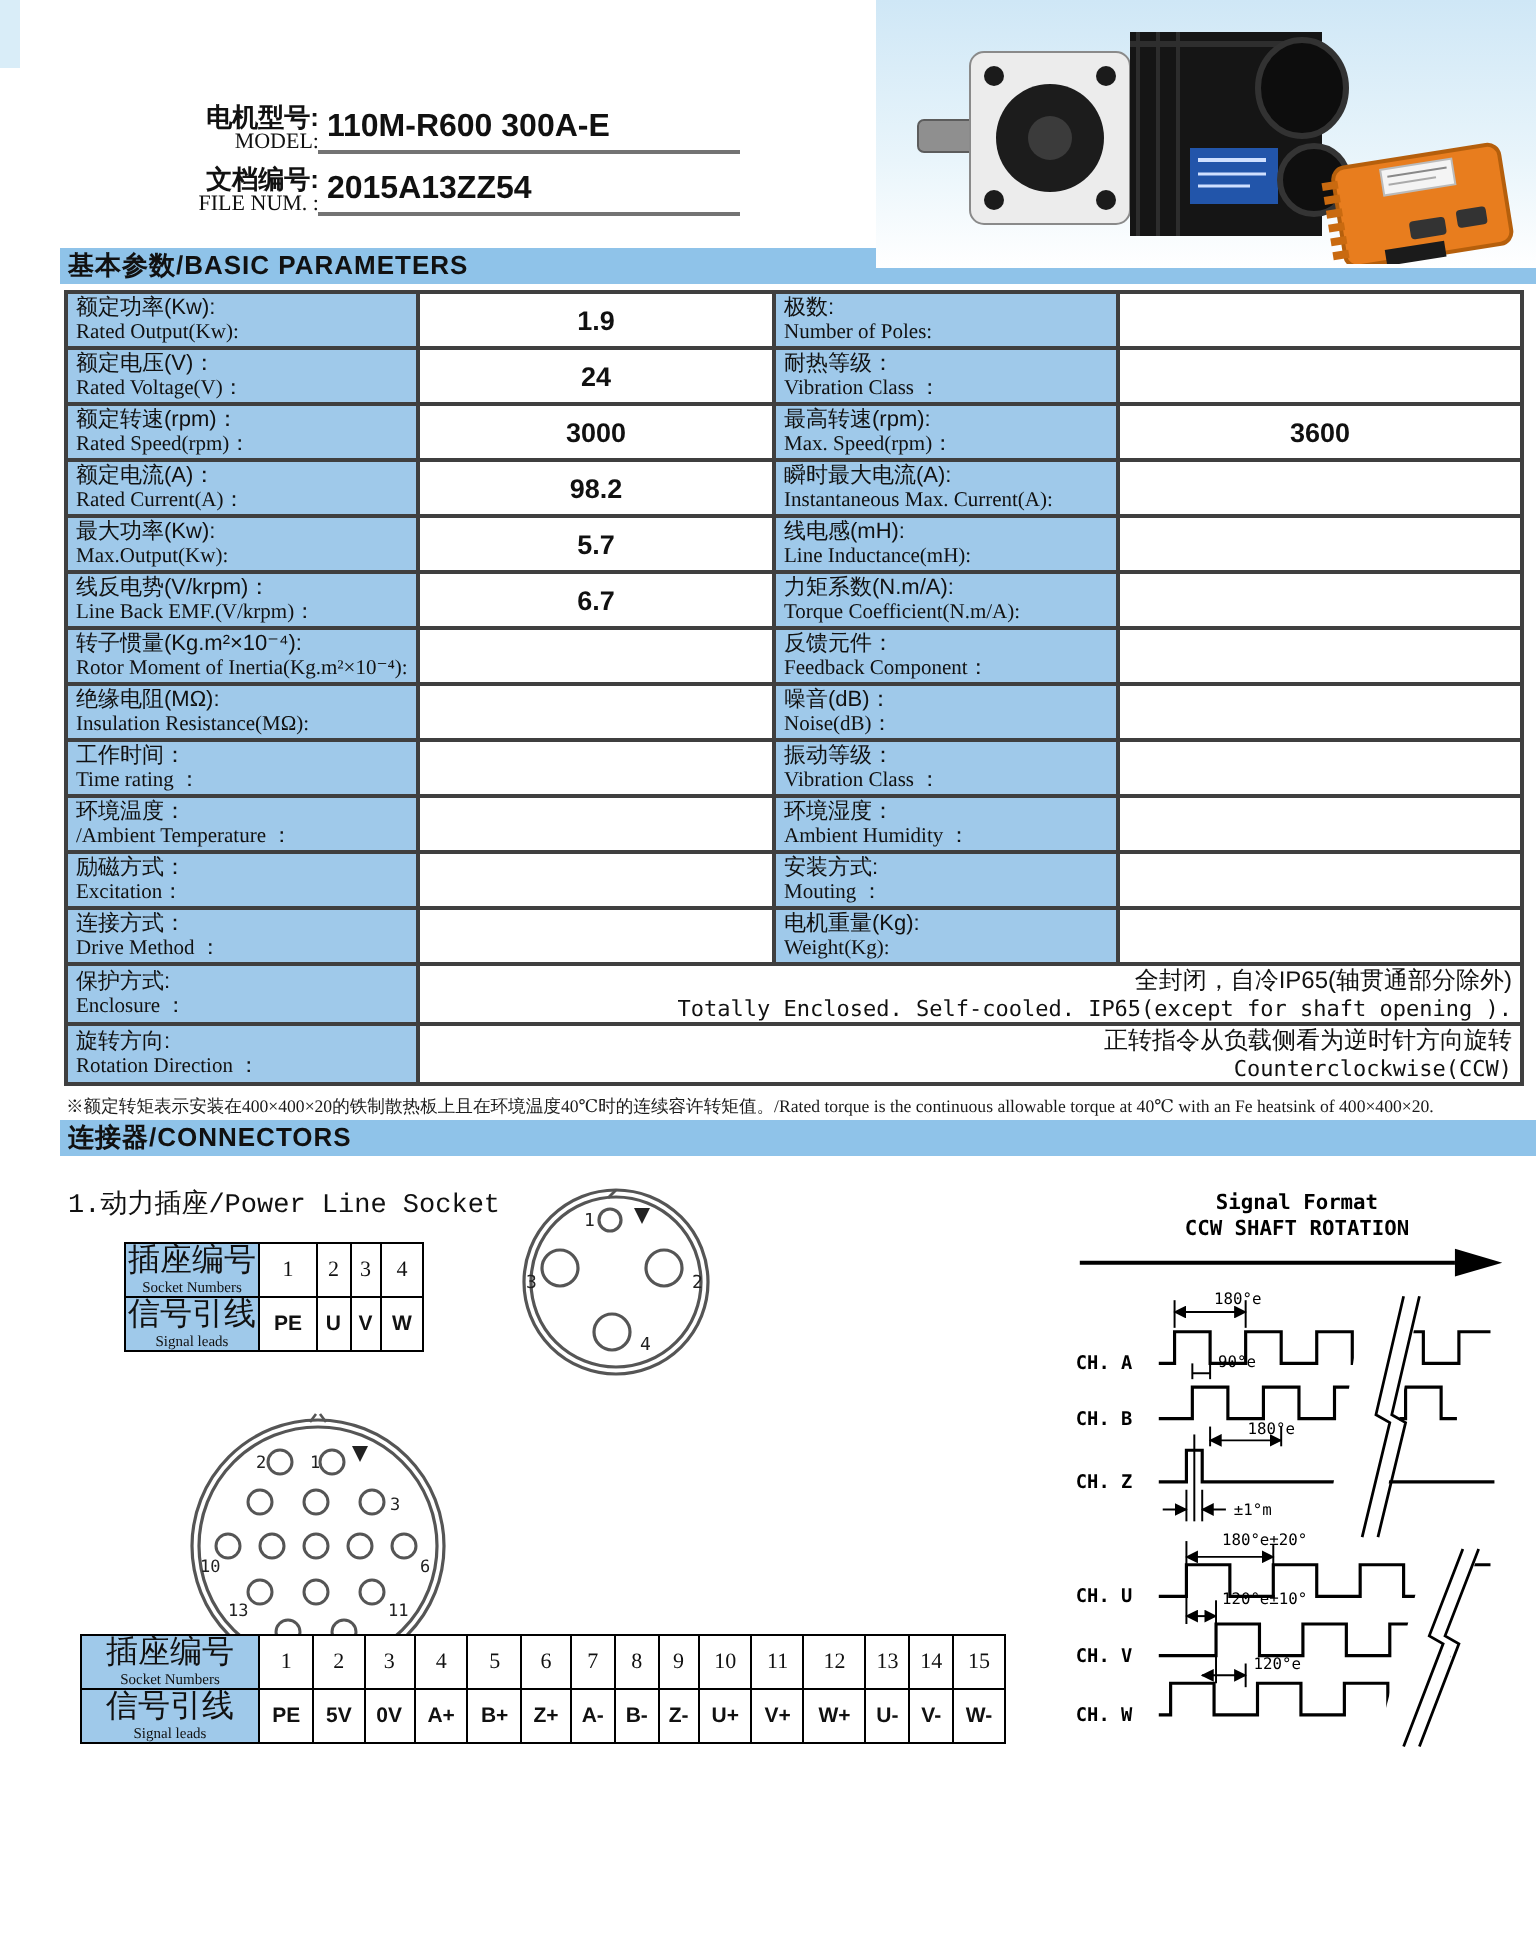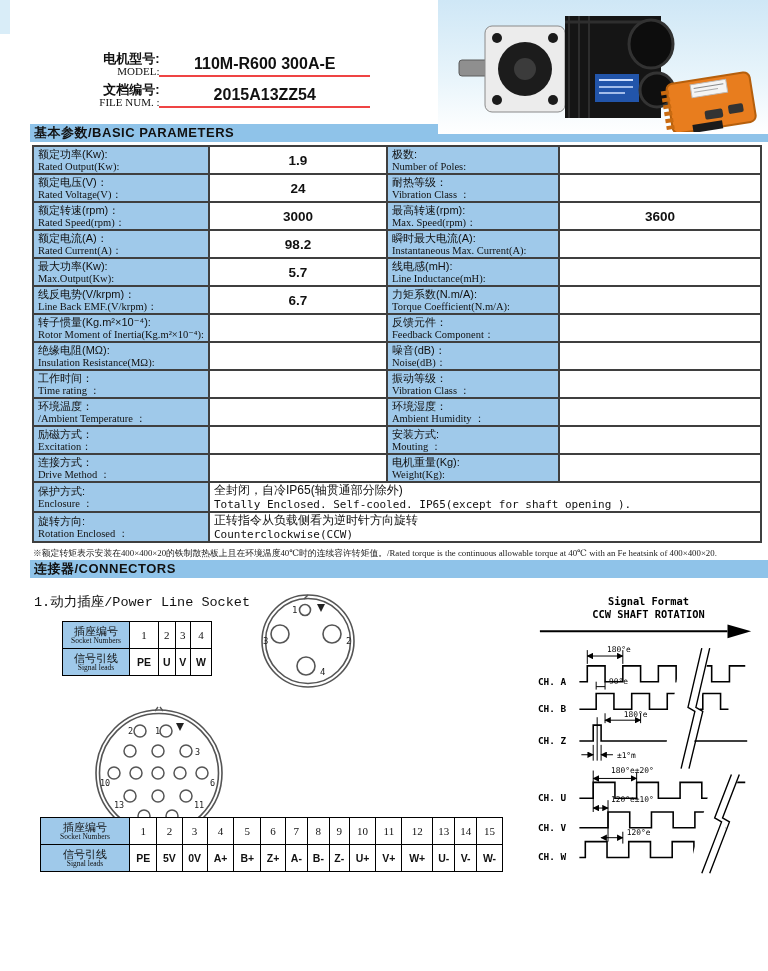--- a/index.html
+++ b/index.html
@@ -9,54 +9,54 @@
            background:linear-gradient(180deg,#cfe7f6 0%,#e9f5fb 60%,#ffffff 100%);}
   .leftwash{position:absolute;top:0;left:0;width:10px;height:34px;background:#d9edf8;}
 
   
   header{position:relative;height:124px;padding-left:40px;}
   .fields{position:absolute;left:70px;top:52px;width:300px;}
   .field{display:flex;align-items:flex-end;margin-bottom:6px;}
   .flabel{width:95px;text-align:right;line-height:1.05;}
   .flabel .cn{font-weight:bold;font-size:13px;}
   .flabel .en{font-family:"Liberation Serif","DejaVu Serif",serif;font-size:11px;}
-  .fvalue{border-bottom:2px solid #ef4444;width:215px;text-align:center;
+  .fvalue{border-bottom:2px solid #737373;width:215px;text-align:left;
           font-weight:bold;font-size:16px;padding:0 4px 2px 4px;letter-spacing:0;}
   .product{position:absolute;right:8px;top:2px;}
 
   
   .secbar{margin-left:30px;width:738px;height:18px;background:#8fc3e9;
           font-weight:bold;font-size:13px;line-height:18px;padding-left:4px;
           box-sizing:border-box;letter-spacing:.5px;}
 
   
   table.params{border-collapse:collapse;table-layout:fixed;margin:3px 0 0 32px;width:728px;}
   table.params td{border:2px solid #3f3f3f;padding:0 4px;height:26px;overflow:hidden;vertical-align:middle;}
   td.lbl{background:#9fc9ea;}
   td.lbl .cn{font-size:11px;line-height:1.2;}
   td.lbl .en{font-family:"Liberation Serif","DejaVu Serif",serif;font-size:10.5px;line-height:1.1;}
   td.val{text-align:center;font-weight:bold;font-size:13.5px;}
-  td.fullval{text-align:left;}
+  td.fullval{text-align:right;}
   td.fullval .fcn{font-size:12px;line-height:1.25;}
   td.fullval .fen{font-family:"DejaVu Sans Mono","Liberation Mono",monospace;font-size:11px;line-height:1.2;}
 
   .footnote{margin:5px 0 0 33px;font-family:"Liberation Serif","DejaVu Serif",serif;
             font-size:8.8px;color:#1a1a1a;width:730px;}
 
   
   .connectors{position:relative;height:335px;margin-top:7px;}
   .subtitle{position:absolute;font-family:Liberation Mono, monospace;
             font-size:13.5px;font-weight:500;}
   .sub1{left:34px;top:8px;}
   .sub2{left:34px;top:100px;}
 
   table.pins{border-collapse:collapse;position:absolute;background:#fff;}
   table.pins td{border:1px solid #000;text-align:center;vertical-align:middle;height:26px;padding:0;}
   table.pins td.ph{background:#9fc9ea;line-height:1.1;}
-  table.pins td.ph .cn{font-size:11px;}
+  table.pins td.ph .cn{font-size:16px;}
   table.pins td.ph .en{font-family:"Liberation Serif","DejaVu Serif",serif;font-size:7.5px;}
   table.pins td.num{font-family:"Liberation Serif","DejaVu Serif",serif;font-size:11px;}
   table.pins td.lead{font-weight:bold;font-size:10.5px;}
   .ptable{left:62px;top:36px;width:150px;}
   .ptable td.ph{width:66px;}
   .etable{left:40px;top:232px;width:463px;}
   .etable td.ph{width:88px;}
   .etable td.num{font-size:10.5px;}
   .etable td.lead{font-size:9.5px;}
 
@@ -294,21 +294,21 @@
             <div class="en">Enclosure ：</div>
           </td>
       <td class="fullval" colspan="3">
         <div class="fcn">全封闭，自冷IP65(轴贯通部分除外)</div>
         <div class="fen">Totally Enclosed. Self-cooled. IP65(except for shaft opening ).</div>
       </td>
     </tr>
     <tr>
       <td class="lbl">
             <div class="cn">旋转方向:</div>
-            <div class="en">Rotation Enclosed ：</div>
+            <div class="en">Rotation Direction ：</div>
           </td>
       <td class="fullval" colspan="3">
         <div class="fcn">正转指令从负载侧看为逆时针方向旋转</div>
         <div class="fen">Counterclockwise(CCW)</div>
       </td>
     </tr>
   </tbody>
     </table>
 
   <div class="footnote">※额定转矩表示安装在400×400×20的铁制散热板上且在环境温度40℃时的连续容许转矩值。/Rated torque is the continuous allowable torque at 40℃ with an Fe heatsink of 400×400×20.</div>

